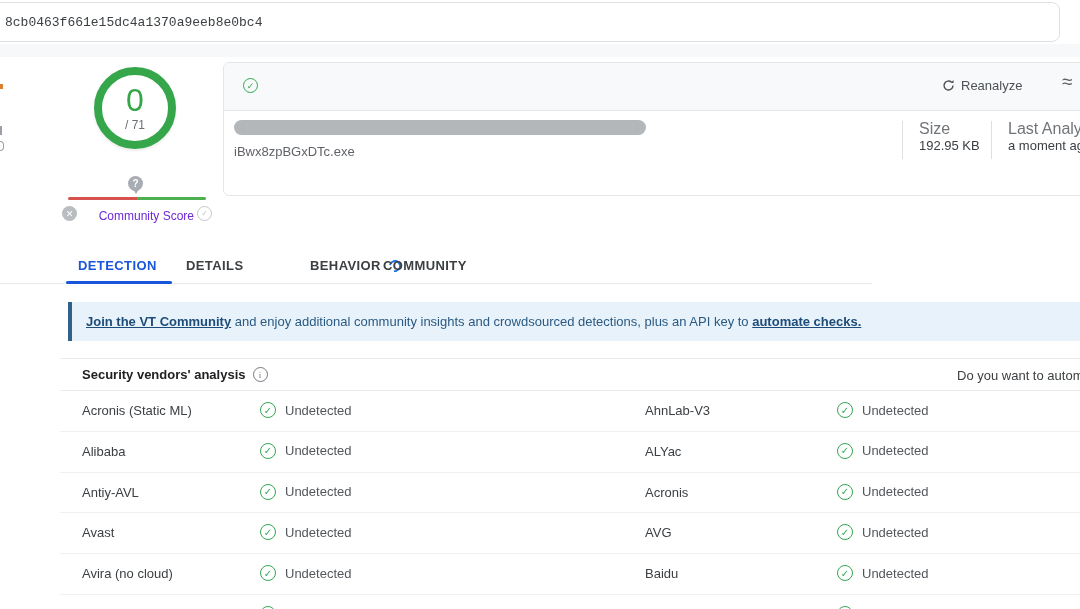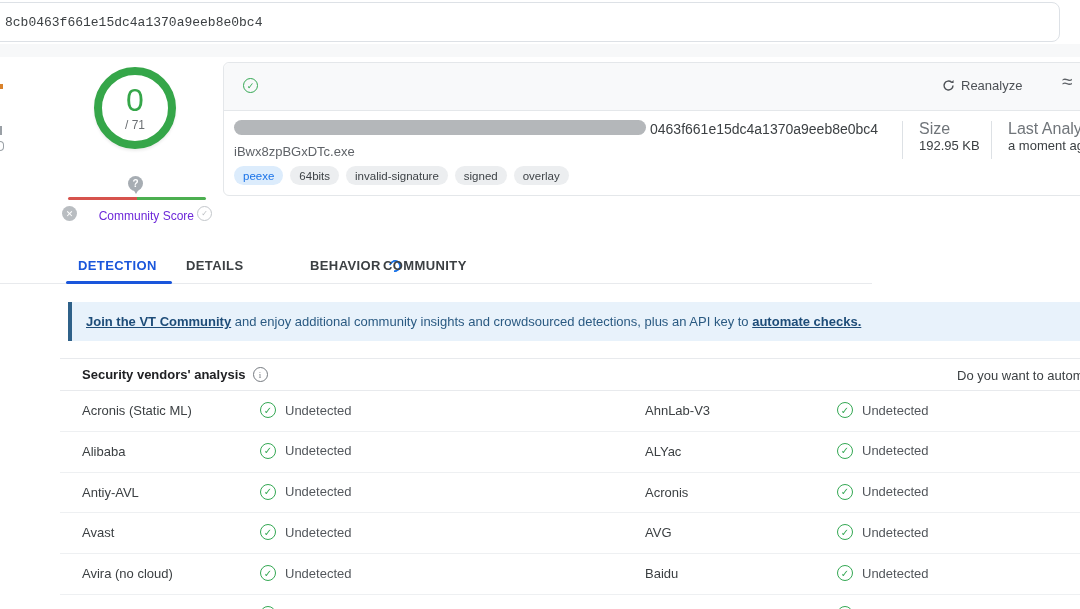--- a/index.html
+++ b/index.html
@@ -158,29 +158,21 @@
     <span class="reanalyze">
       <svg width="13" height="13" viewBox="0 0 16 16">
           <path d="M13.5 8a5.5 5.5 0 1 1-1.7-3.95" fill="none" stroke="#4d5156" stroke-width="1.8"></path>
           <path d="M14.2 1.2v3.6h-3.6z" fill="#4d5156"></path>
         </svg>
       <span>Reanalyze</span>
     </span>
     <span class="squiggle">≈</span>
   </div>
   <div class="redact"></div>
-  <span class="hash-text">0463f661e15dc4a1370a9eeb8e0bc4</span>
   <div class="filename">iBwx8zpBGxDTc.exe</div>
-  <div class="tags">
-    <span class="tag blue">peexe</span>
-    <span class="tag">64bits</span>
-    <span class="tag">invalid-signature</span>
-    <span class="tag">signed</span>
-    <span class="tag">overlay</span>
-  </div>
   <div class="vdiv" style="left:678px;"></div>
   <div class="meta-label" style="left:695px;">Size</div>
   <div class="meta-value" style="left:695px;">192.95 KB</div>
   <div class="vdiv" style="left:767px;"></div>
   <div class="meta-label" style="left:784px;">Last Analysis Date</div>
   <div class="meta-value" style="left:784px;">a moment ago</div>
 </div>
 
 <div class="tabbar">
   <div class="tab active" style="left:78px;">

